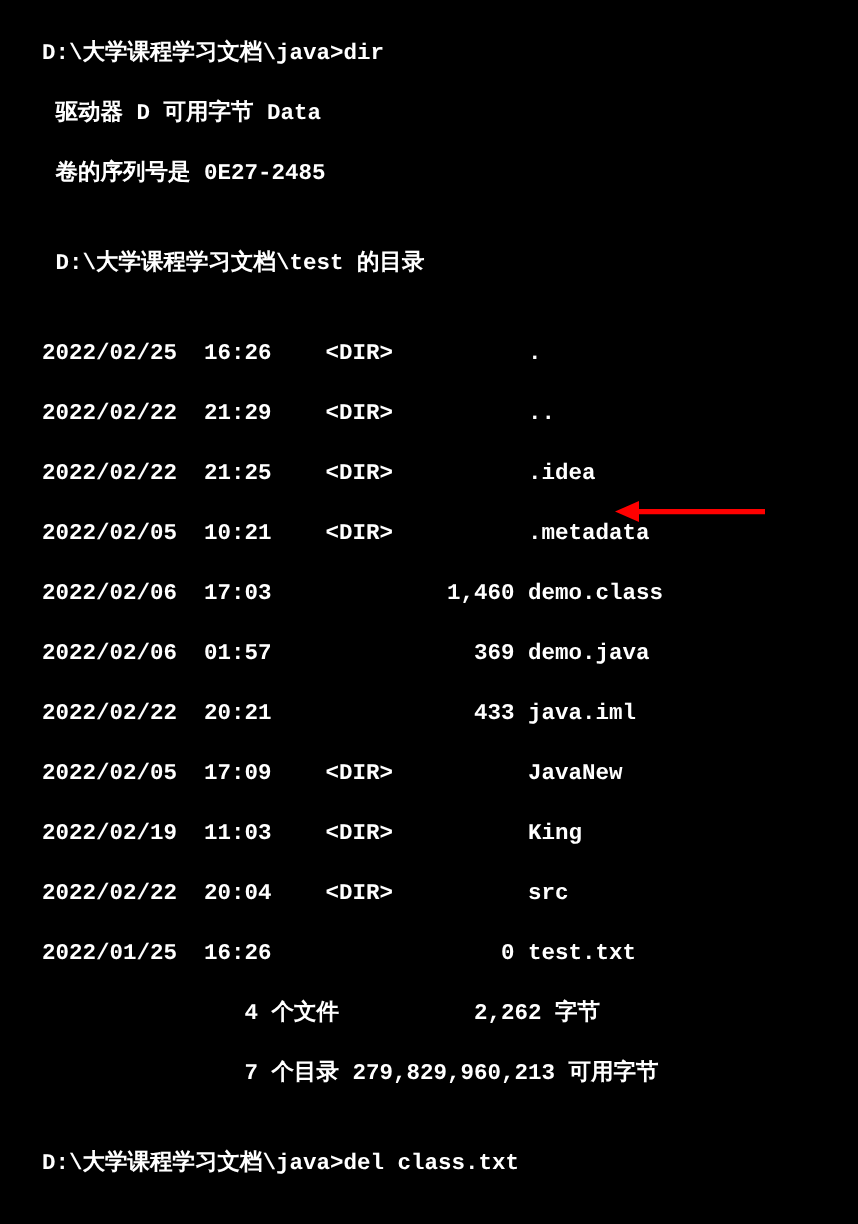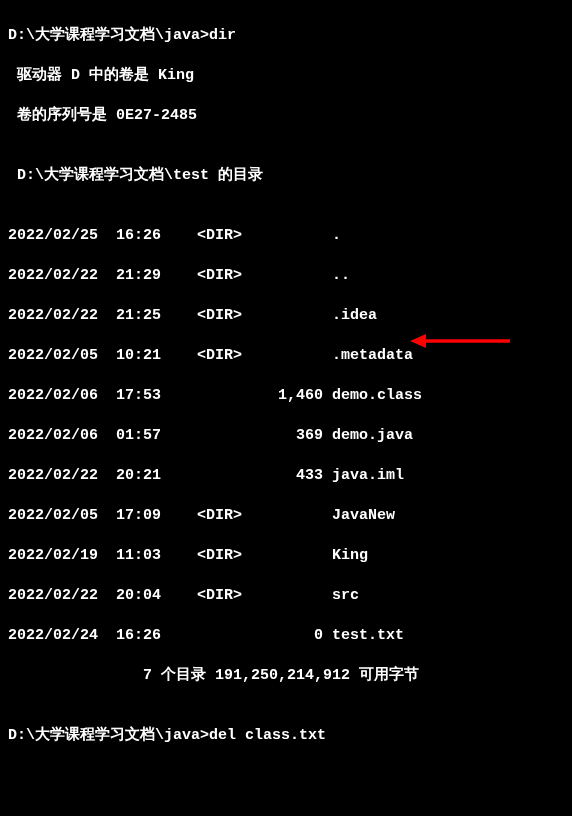--- a/index.html
+++ b/index.html
@@ -16,51 +16,53 @@
     font-weight: 600;
   }
   .terminal {
     padding: 6px 8px 6px 8px;
     white-space: pre;
     position: relative;
   }
   .line {
     display: block;
     white-space: pre;
+    margin-left: 20px;
   }
   .arrow {
     position: absolute;
     left: 410px;
     top: 311px;
     pointer-events: none;
   }
   .arrow svg { display: block; }
 </style>
 </head>
 <body>
 
 <div class="terminal">
 <span class="line"><span>D:\大学课程学习文档\java</span>&gt;<span>dir</span></span>
-<span class="line"> 驱动器 D 中的卷是 King</span>
+<span class="line"> 驱动器 D 可用字节 Data</span>
 <span class="line"> 卷的序列号是 0E27-2485</span>
 <span class="line"></span>
 <span class="line"> D:\大学课程学习文档\test 的目录</span>
 <span class="line"></span>
 <span class="line">2022/02/25  16:26    &lt;DIR&gt;          .</span>
 <span class="line">2022/02/22  21:29    &lt;DIR&gt;          ..</span>
 <span class="line">2022/02/22  21:25    &lt;DIR&gt;          .idea</span>
 <span class="line">2022/02/05  10:21    &lt;DIR&gt;          .metadata</span>
-<span class="line">2022/02/06  17:53             1,460 demo.class</span>
+<span class="line">2022/02/06  17:03             1,460 demo.class</span>
 <span class="line">2022/02/06  01:57               369 demo.java</span>
 <span class="line">2022/02/22  20:21               433 java.iml</span>
 <span class="line">2022/02/05  17:09    &lt;DIR&gt;          JavaNew</span>
 <span class="line">2022/02/19  11:03    &lt;DIR&gt;          King</span>
 <span class="line">2022/02/22  20:04    &lt;DIR&gt;          src</span>
-<span class="line">2022/02/24  16:26                 0 test.txt</span>
-<span class="line">               7 个目录 191,250,214,912 可用字节</span>
+<span class="line">2022/01/25  16:26                 0 test.txt</span>
+<span class="line">               4 个文件          2,262 字节</span>
+<span class="line">               7 个目录 279,829,960,213 可用字节</span>
 <span class="line"></span>
 <span class="line"><span>D:\大学课程学习文档\java</span>&gt;<span>del class.txt</span></span>
 <span class="line"></span>
 
 
 
 <span class="line"></span>
 
 <span class="line"></span>
 

